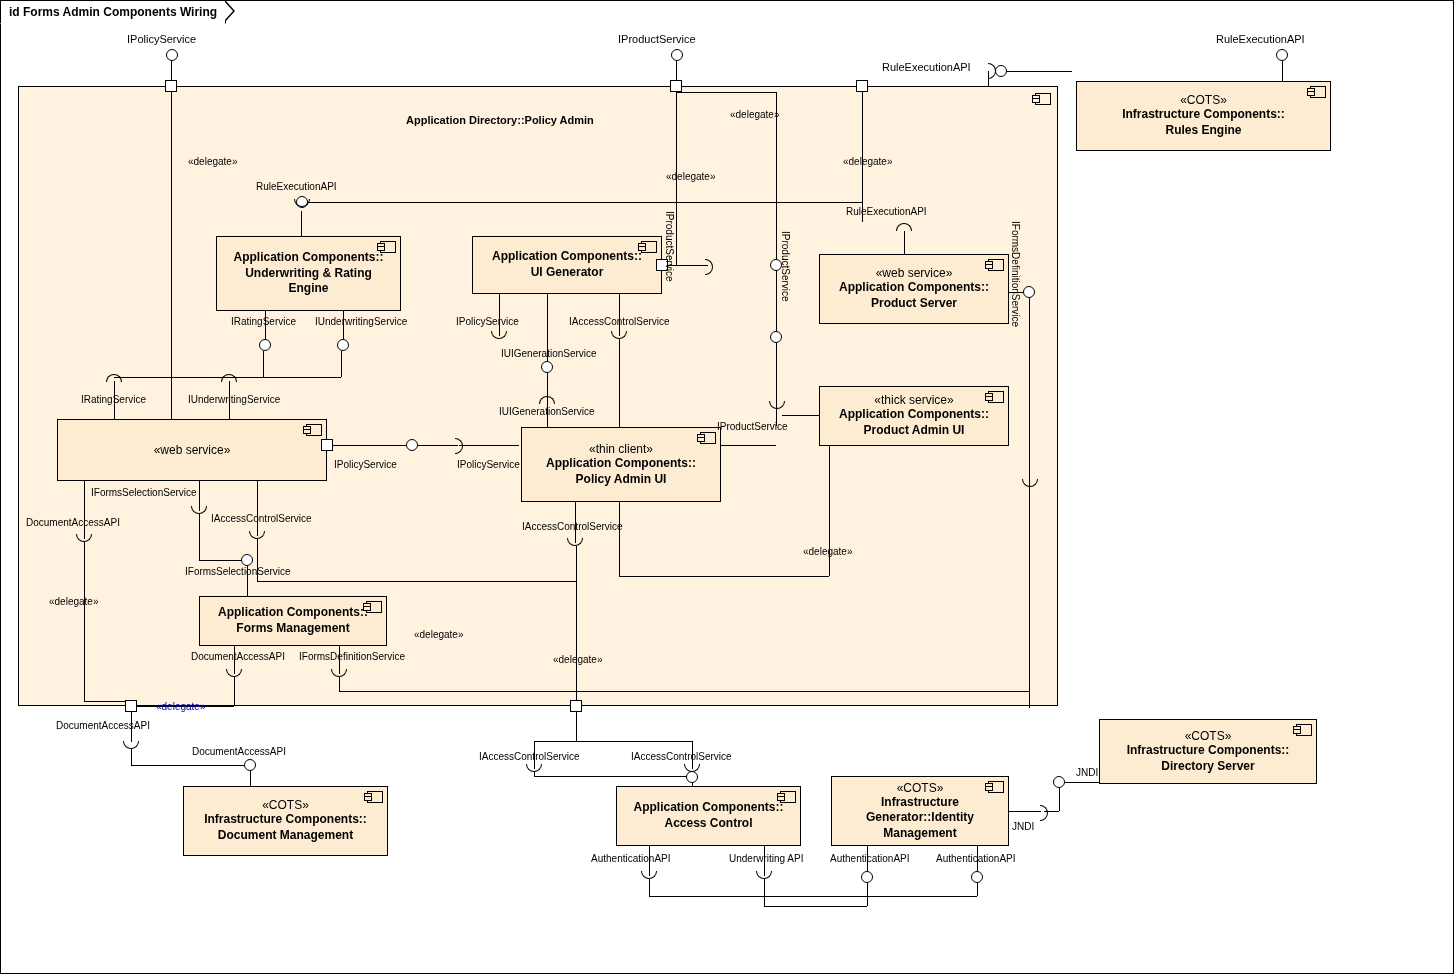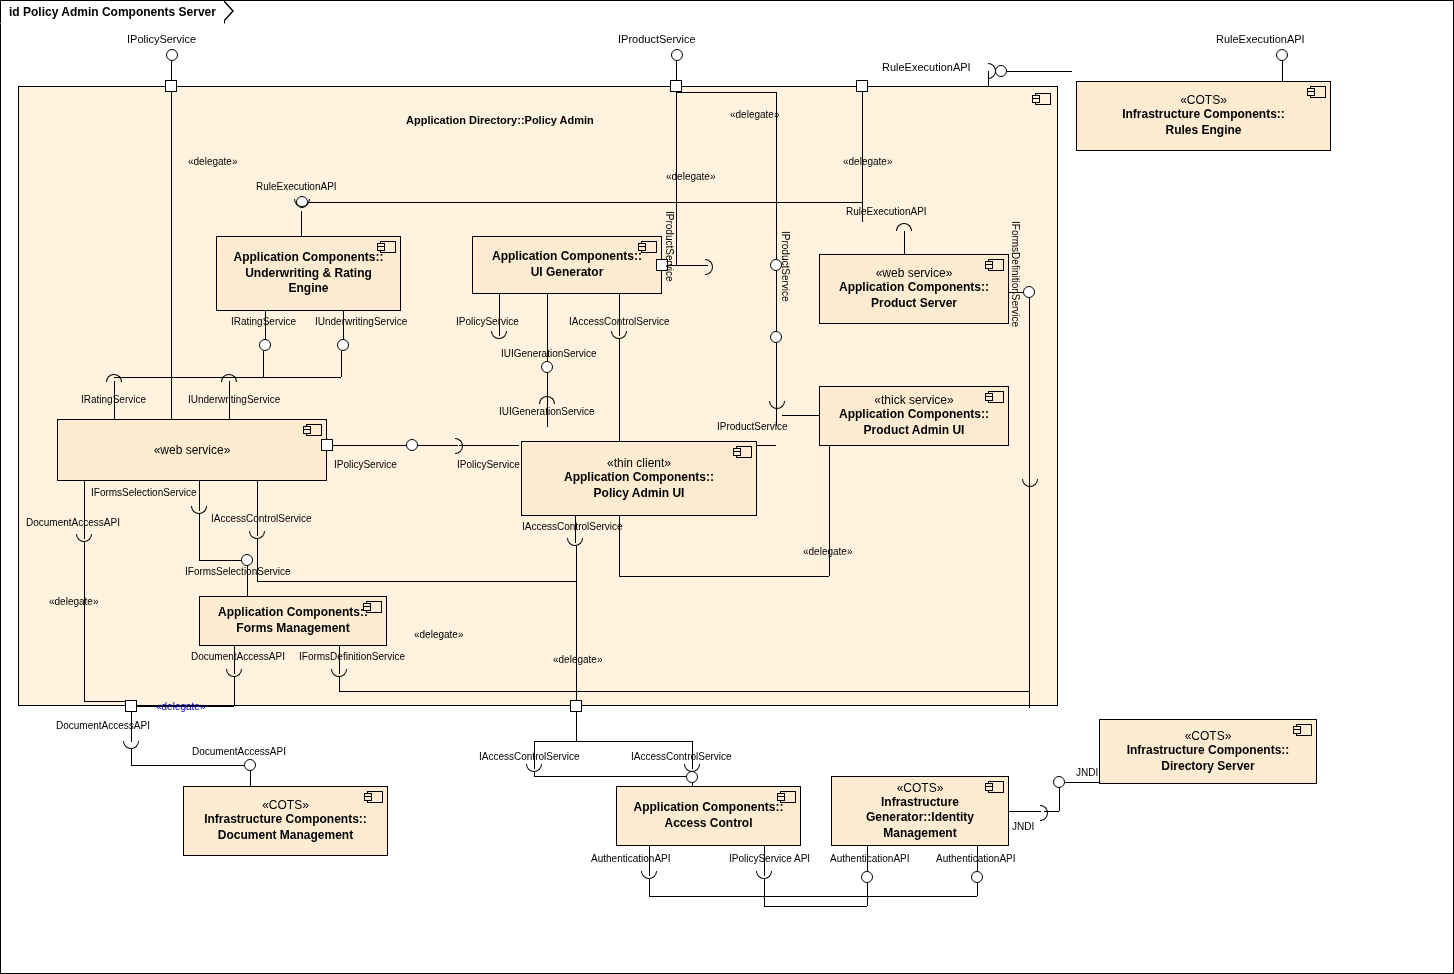--- a/index.html
+++ b/index.html
@@ -25,21 +25,21 @@
   .frame-icon{position:absolute;top:6px;right:6px;width:14px;height:10px;border:1px solid #000;background:#fff3e0}
   .frame-icon::before,.frame-icon::after{content:"";position:absolute;left:-4px;width:6px;height:3px;border:1px solid #000;background:#fff3e0}
   .frame-icon::before{top:1px}
   .frame-icon::after{bottom:1px}
 </style>
 </head>
 <body>
 
 <div class="canvas">
   <div class="tab">
-    <span>id Policy Admin Components Server</span>
+    <span>id Forms Admin Components Wiring</span>
   </div>
 
   <div class="frame" style="left:17px;top:85px;width:1040px;height:620px">
     <div class="frame-icon"></div>
   </div>
   <span class="lbl" style="left:405px;top:113px;font-weight:bold">Application Directory::Policy Admin</span>
 
   <span class="lbl" style="left:126px;top:32px">IPolicyService</span>
   <div class="circle" style="left:165px;top:48px"></div>
   <div class="vline" style="left:170px;top:60px;height:25px"></div>
@@ -172,21 +172,21 @@
   <span class="lbl small" style="left:90px;top:486px">IFormsSelectionService</span>
   <span class="lbl small" style="left:210px;top:512px">IAccessControlService</span>
   <div class="socket" style="left:190px;top:505px;transform:rotate(180deg)"></div>
   <div class="socket" style="left:248px;top:530px;transform:rotate(180deg)"></div>
   <div class="vline" style="left:198px;top:480px;height:30px"></div>
   <div class="vline" style="left:256px;top:480px;height:55px"></div>
   <span class="lbl small" style="left:25px;top:516px">DocumentAccessAPI</span>
   <div class="socket" style="left:75px;top:533px;transform:rotate(180deg)"></div>
   <div class="vline" style="left:83px;top:480px;height:58px"></div>
 
-  <div class="comp" style="left:520px;top:440px;width:236px;height:75px">
+  <div class="comp" style="left:520px;top:426px;width:200px;height:75px">
     <div class="comp-icon"></div>
     <span class="st">«thin client»</span>
     <span class="name" style="white-space:pre-line">Application Components::
 Policy Admin UI</span>
   </div>
   <span class="lbl small" style="left:498px;top:405px">IUIGenerationService</span>
   <div class="socket" style="left:538px;top:395px"></div>
   <div class="vline" style="left:546px;top:372px;height:54px"></div>
   <span class="lbl small" style="left:521px;top:520px">IAccessControlService</span>
   <div class="socket" style="left:566px;top:537px;transform:rotate(180deg)"></div>
@@ -263,21 +263,21 @@
   <div class="comp" style="left:615px;top:785px;width:185px;height:60px">
     <div class="comp-icon"></div>
     <span class="name" style="white-space:pre-line">Application Components::
 Access Control</span>
   </div>
   <div class="circle" style="left:685px;top:770px"></div>
   <div class="vline" style="left:691px;top:770px;height:15px"></div>
   <div class="hline" style="left:533px;top:775px;width:152px"></div>
   <div class="vline" style="left:533px;top:770px;height:5px"></div>
   <span class="lbl small" style="left:590px;top:852px">AuthenticationAPI</span>
-  <span class="lbl small" style="left:728px;top:852px">IPolicyService API</span>
+  <span class="lbl small" style="left:728px;top:852px">Underwriting API</span>
   <div class="socket" style="left:640px;top:870px;transform:rotate(180deg)"></div>
   <div class="socket" style="left:755px;top:870px;transform:rotate(180deg)"></div>
   <div class="vline" style="left:648px;top:845px;height:30px"></div>
   <div class="vline" style="left:763px;top:845px;height:30px"></div>
 
   <div class="comp" style="left:830px;top:775px;width:178px;height:70px">
     <div class="comp-icon"></div>
     <span class="st">«COTS»</span>
     <span class="name" style="white-space:pre-line">Infrastructure Generator::Identity Management</span>
   </div>

